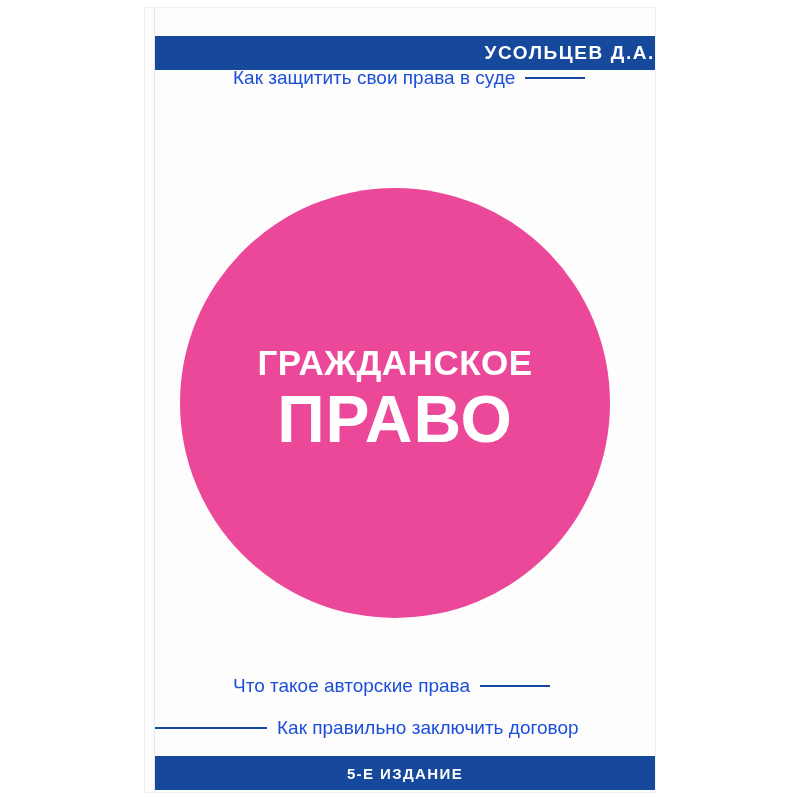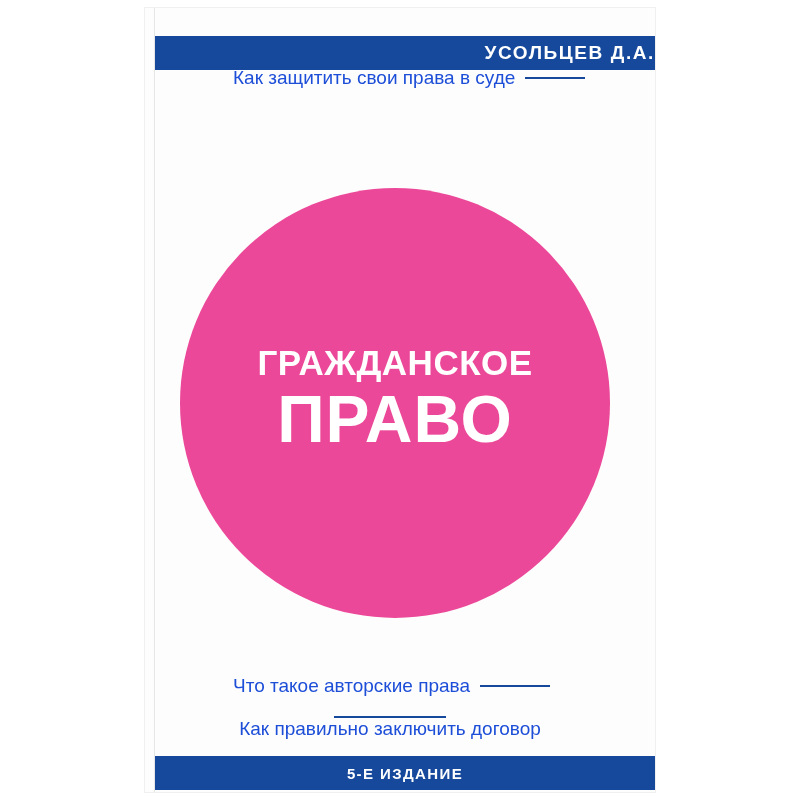--- a/index.html
+++ b/index.html
@@ -101,21 +101,21 @@
 
   
   .tagline.t2 { left: 10px; top: 115px; width: 420px; }
   .tagline.t2 .rule { width: 126px; }
 
   
   .tagline.t3 { left: 78px; top: 666px; width: 432px; }
   .tagline.t3 .rule { width: 70px; }
 
   
-  .tagline.t4 { left: 10px; top: 708px; width: 470px; flex-direction: column; }
+  .tagline.t4 { left: 10px; top: 708px; width: 470px; }
   .tagline.t4 .rule { width: 112px; }
 
   
   .circle {
     position: absolute;
     left: 35px;
     top: 180px;
     width: 430px;
     height: 430px;
     border-radius: 50%;

